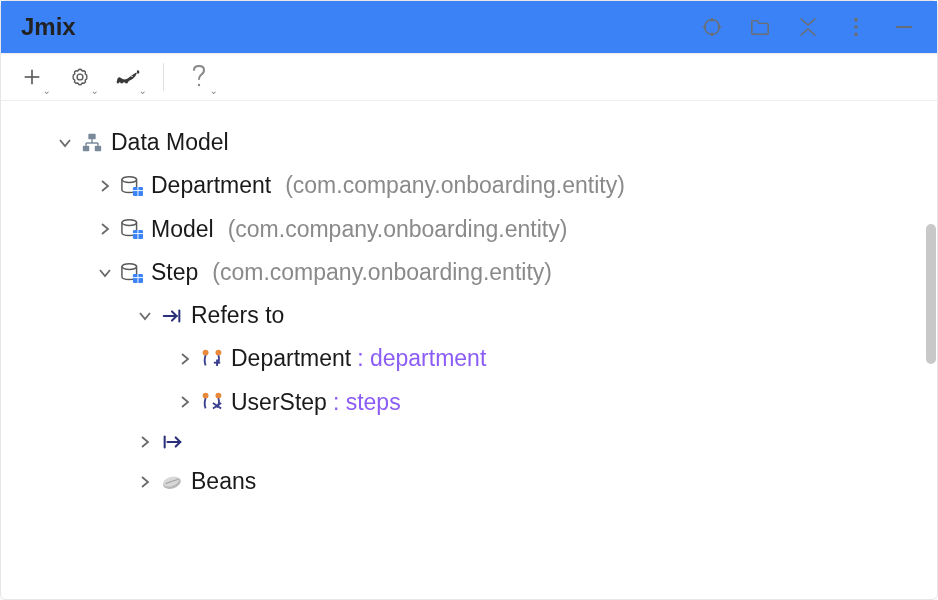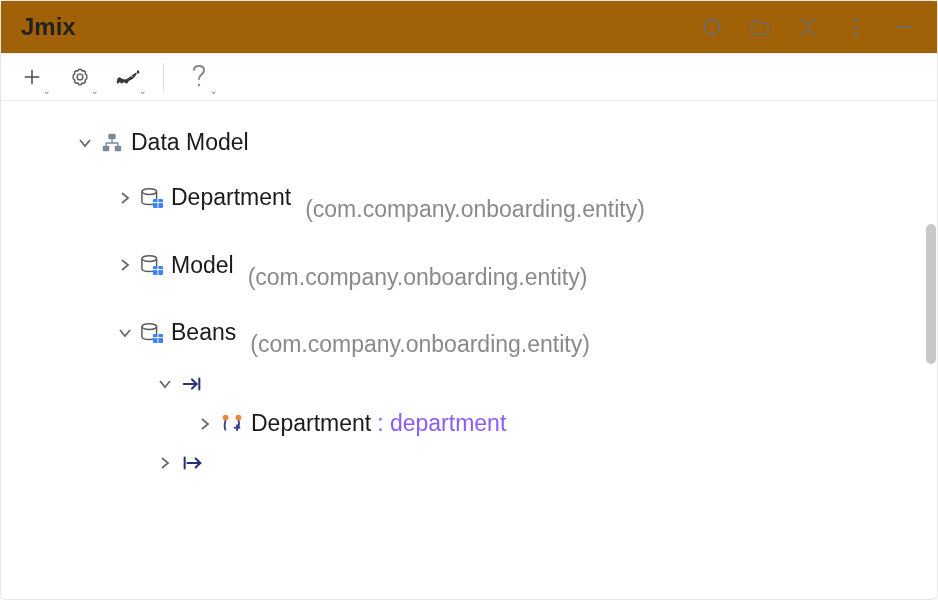--- a/index.html
+++ b/index.html
@@ -17,21 +17,21 @@
       flex-direction: column;
       border: 1px solid #e6e6e6;
       border-radius: 6px;
       background: #ffffff;
     }
     .header {
       display: flex;
       align-items: center;
       padding: 12px 20px;
       border-bottom: 1px solid #eeeeee;
-      background: #a16207;
+      background: #3b82f6;
     }
     .header-title {
       font-size: 24px;
       font-weight: 600;
       color: #222;
       flex: 1;
     }
     .header-actions {
       display: flex;
       gap: 22px;
@@ -72,21 +72,21 @@
     }
     .little-corner {
       position: absolute;
       bottom: -2px;
       right: -2px;
       font-size: 10px;
       color: #888;
     }
     .tree {
       flex: 1;
-      padding: 20px 10px 10px 26px;
+      padding: 20px 10px 10px 6px;
       font-size: 23px;
       line-height: 1.1;
       overflow-y: auto;
       position: relative;
     }
     .tree-row {
       display: flex;
       align-items: center;
       padding: 9px 0;
       cursor: pointer;
@@ -109,21 +109,20 @@
       margin-right: 4px;
     }
     .node-label {
       color: #1a1a1a;
       font-weight: 400;
     }
     .node-sub {
       color: #8a8a8a;
       margin-left: 14px;
       font-weight: 400;
-      margin-top: 24px;
     }
     .node-prop {
       color: #8b5cf6;
       margin-left: 6px;
     }
     .indent-1 { padding-left: 46px; }
     .indent-2 { padding-left: 86px; }
     .indent-3 { padding-left: 126px; }
     .indent-4 { padding-left: 166px; }
     .scrollbar-indicator {
@@ -279,37 +278,38 @@
       </span>
       <span class="node-icon">
         <svg width="24" height="22" viewBox="0 0 26 24">
           <ellipse cx="10" cy="5" rx="8" ry="3.2" fill="none" stroke="#5a5a5a" stroke-width="1.6"></ellipse>
           <path d="M2 5 L2 16 Q2 19 10 19 Q18 19 18 16 L18 5" fill="none" stroke="#5a5a5a" stroke-width="1.6"></path>
           <rect x="14" y="13" width="11" height="10" rx="1.5" fill="#3b82f6"></rect>
           <line x1="14" y1="17" x2="25" y2="17" stroke="white" stroke-width="1"></line>
           <line x1="19.5" y1="13" x2="19.5" y2="23" stroke="white" stroke-width="1"></line>
         </svg>
       </span>
-      <span class="node-label">Beans</span>
+      <span class="node-label">Step</span>
       <span class="node-sub">(com.company.onboarding.entity)</span>
     </div>
 
     <div class="tree-row indent-3">
       <span class="arrow">
         <svg width="14" height="14" viewBox="0 0 14 14" fill="none" stroke="#6a6a6a" stroke-width="1.8">
             <polyline points="2,4 7,10 12,4"></polyline>
           </svg>
       </span>
       <span class="node-icon">
         <svg width="22" height="18" viewBox="0 0 24 18" fill="none" stroke="#2a2f7a" stroke-width="2.2" stroke-linecap="round">
           <line x1="3" y1="9" x2="17" y2="9"></line>
             <polyline points="12,4 17,9 12,14"></polyline>
             <line x1="20" y1="3" x2="20" y2="15"></line>
         </svg>
       </span>
+      <span class="node-label">Refers to</span>
     </div>
 
     <div class="tree-row indent-4">
       <span class="arrow">
         <svg width="14" height="14" viewBox="0 0 14 14" fill="none" stroke="#6a6a6a" stroke-width="1.8">
             <polyline points="4,2 10,7 4,12"></polyline>
           </svg>
       </span>
       <span class="node-icon">
         <svg width="24" height="22" viewBox="0 0 26 24">
@@ -318,33 +318,67 @@
           <path d="M6 8 Q4 14 6 19" fill="none" stroke="#3b3f8f" stroke-width="2"></path>
           <path d="M20 8 Q22 14 18 18" fill="none" stroke="#3b3f8f" stroke-width="2"></path>
           <line x1="15" y1="16" x2="22" y2="16" stroke="#3b3f8f" stroke-width="2"></line>
           <line x1="18.5" y1="12.5" x2="18.5" y2="19.5" stroke="#3b3f8f" stroke-width="2"></line>
         </svg>
       </span>
       <span class="node-label">Department</span>
       <span class="node-prop">: department</span>
     </div>
 
+    <div class="tree-row indent-4">
+      <span class="arrow">
+        <svg width="14" height="14" viewBox="0 0 14 14" fill="none" stroke="#6a6a6a" stroke-width="1.8">
+            <polyline points="4,2 10,7 4,12"></polyline>
+          </svg>
+      </span>
+      <span class="node-icon">
+        <svg width="24" height="22" viewBox="0 0 26 24">
+          <circle cx="6" cy="5" r="3.2" fill="#e8883a"></circle>
+          <circle cx="20" cy="5" r="3.2" fill="#e8883a"></circle>
+          <path d="M6 8 Q4 14 6 19" fill="none" stroke="#3b3f8f" stroke-width="2"></path>
+          <path d="M20 8 Q22 14 18 18" fill="none" stroke="#3b3f8f" stroke-width="2"></path>
+          <line x1="14" y1="13" x2="23" y2="19" stroke="#3b3f8f" stroke-width="2"></line>
+          <line x1="14" y1="19" x2="23" y2="13" stroke="#3b3f8f" stroke-width="2"></line>
+        </svg>
+      </span>
+      <span class="node-label">UserStep</span>
+      <span class="node-prop">: steps</span>
+    </div>
 
     <div class="tree-row indent-3">
       <span class="arrow">
         <svg width="14" height="14" viewBox="0 0 14 14" fill="none" stroke="#6a6a6a" stroke-width="1.8">
             <polyline points="4,2 10,7 4,12"></polyline>
           </svg>
       </span>
       <span class="node-icon">
         <svg width="22" height="18" viewBox="0 0 24 18" fill="none" stroke="#2a2f7a" stroke-width="2.2" stroke-linecap="round">
           <line x1="4" y1="3" x2="4" y2="15"></line>
             <line x1="7" y1="9" x2="21" y2="9"></line>
             <polyline points="16,4 21,9 16,14"></polyline>
         </svg>
       </span>
     </div>
 
+    <div class="tree-row indent-3">
+      <span class="arrow">
+        <svg width="14" height="14" viewBox="0 0 14 14" fill="none" stroke="#6a6a6a" stroke-width="1.8">
+            <polyline points="4,2 10,7 4,12"></polyline>
+          </svg>
+      </span>
+      <span class="node-icon">
+        <svg width="22" height="18" viewBox="0 0 24 18">
+          <ellipse cx="12" cy="10" rx="10" ry="6" fill="#b8b8b8" transform="rotate(-18 12 10)"></ellipse>
+          <ellipse cx="11" cy="8.5" rx="9" ry="5" fill="#d8d8d8" transform="rotate(-18 11 8.5)"></ellipse>
+          <path d="M5 11 Q12 8 19 6" fill="none" stroke="#a0a0a0" stroke-width="1.2"></path>
+        </svg>
+      </span>
+      <span class="node-label">Beans</span>
+    </div>
 
   </div>
 
   <div class="scrollbar-indicator"></div>
 </div>
 
 </body></html>

